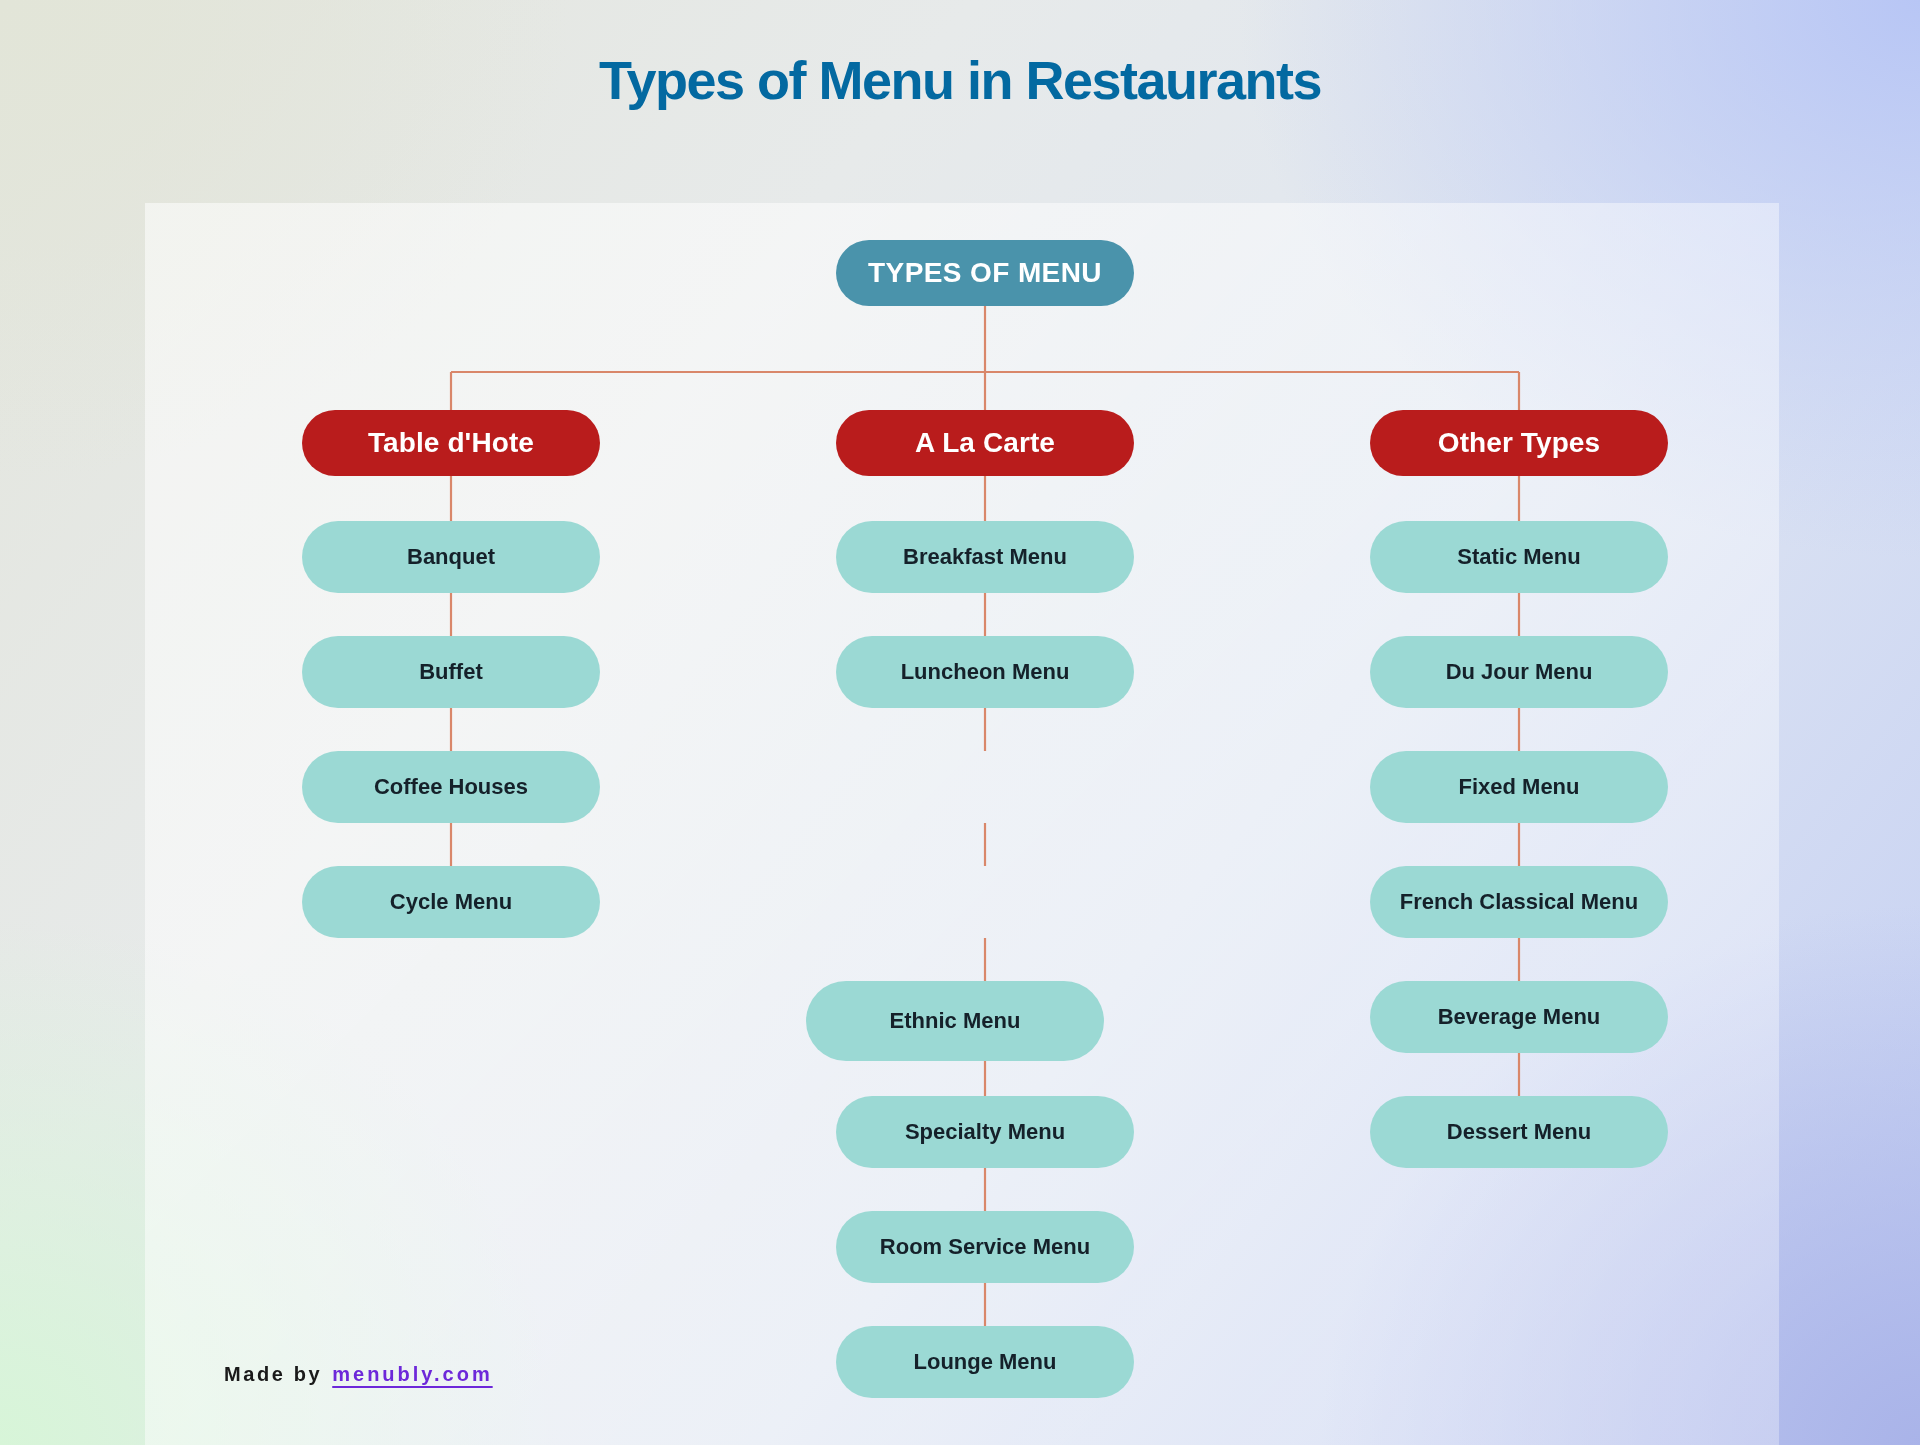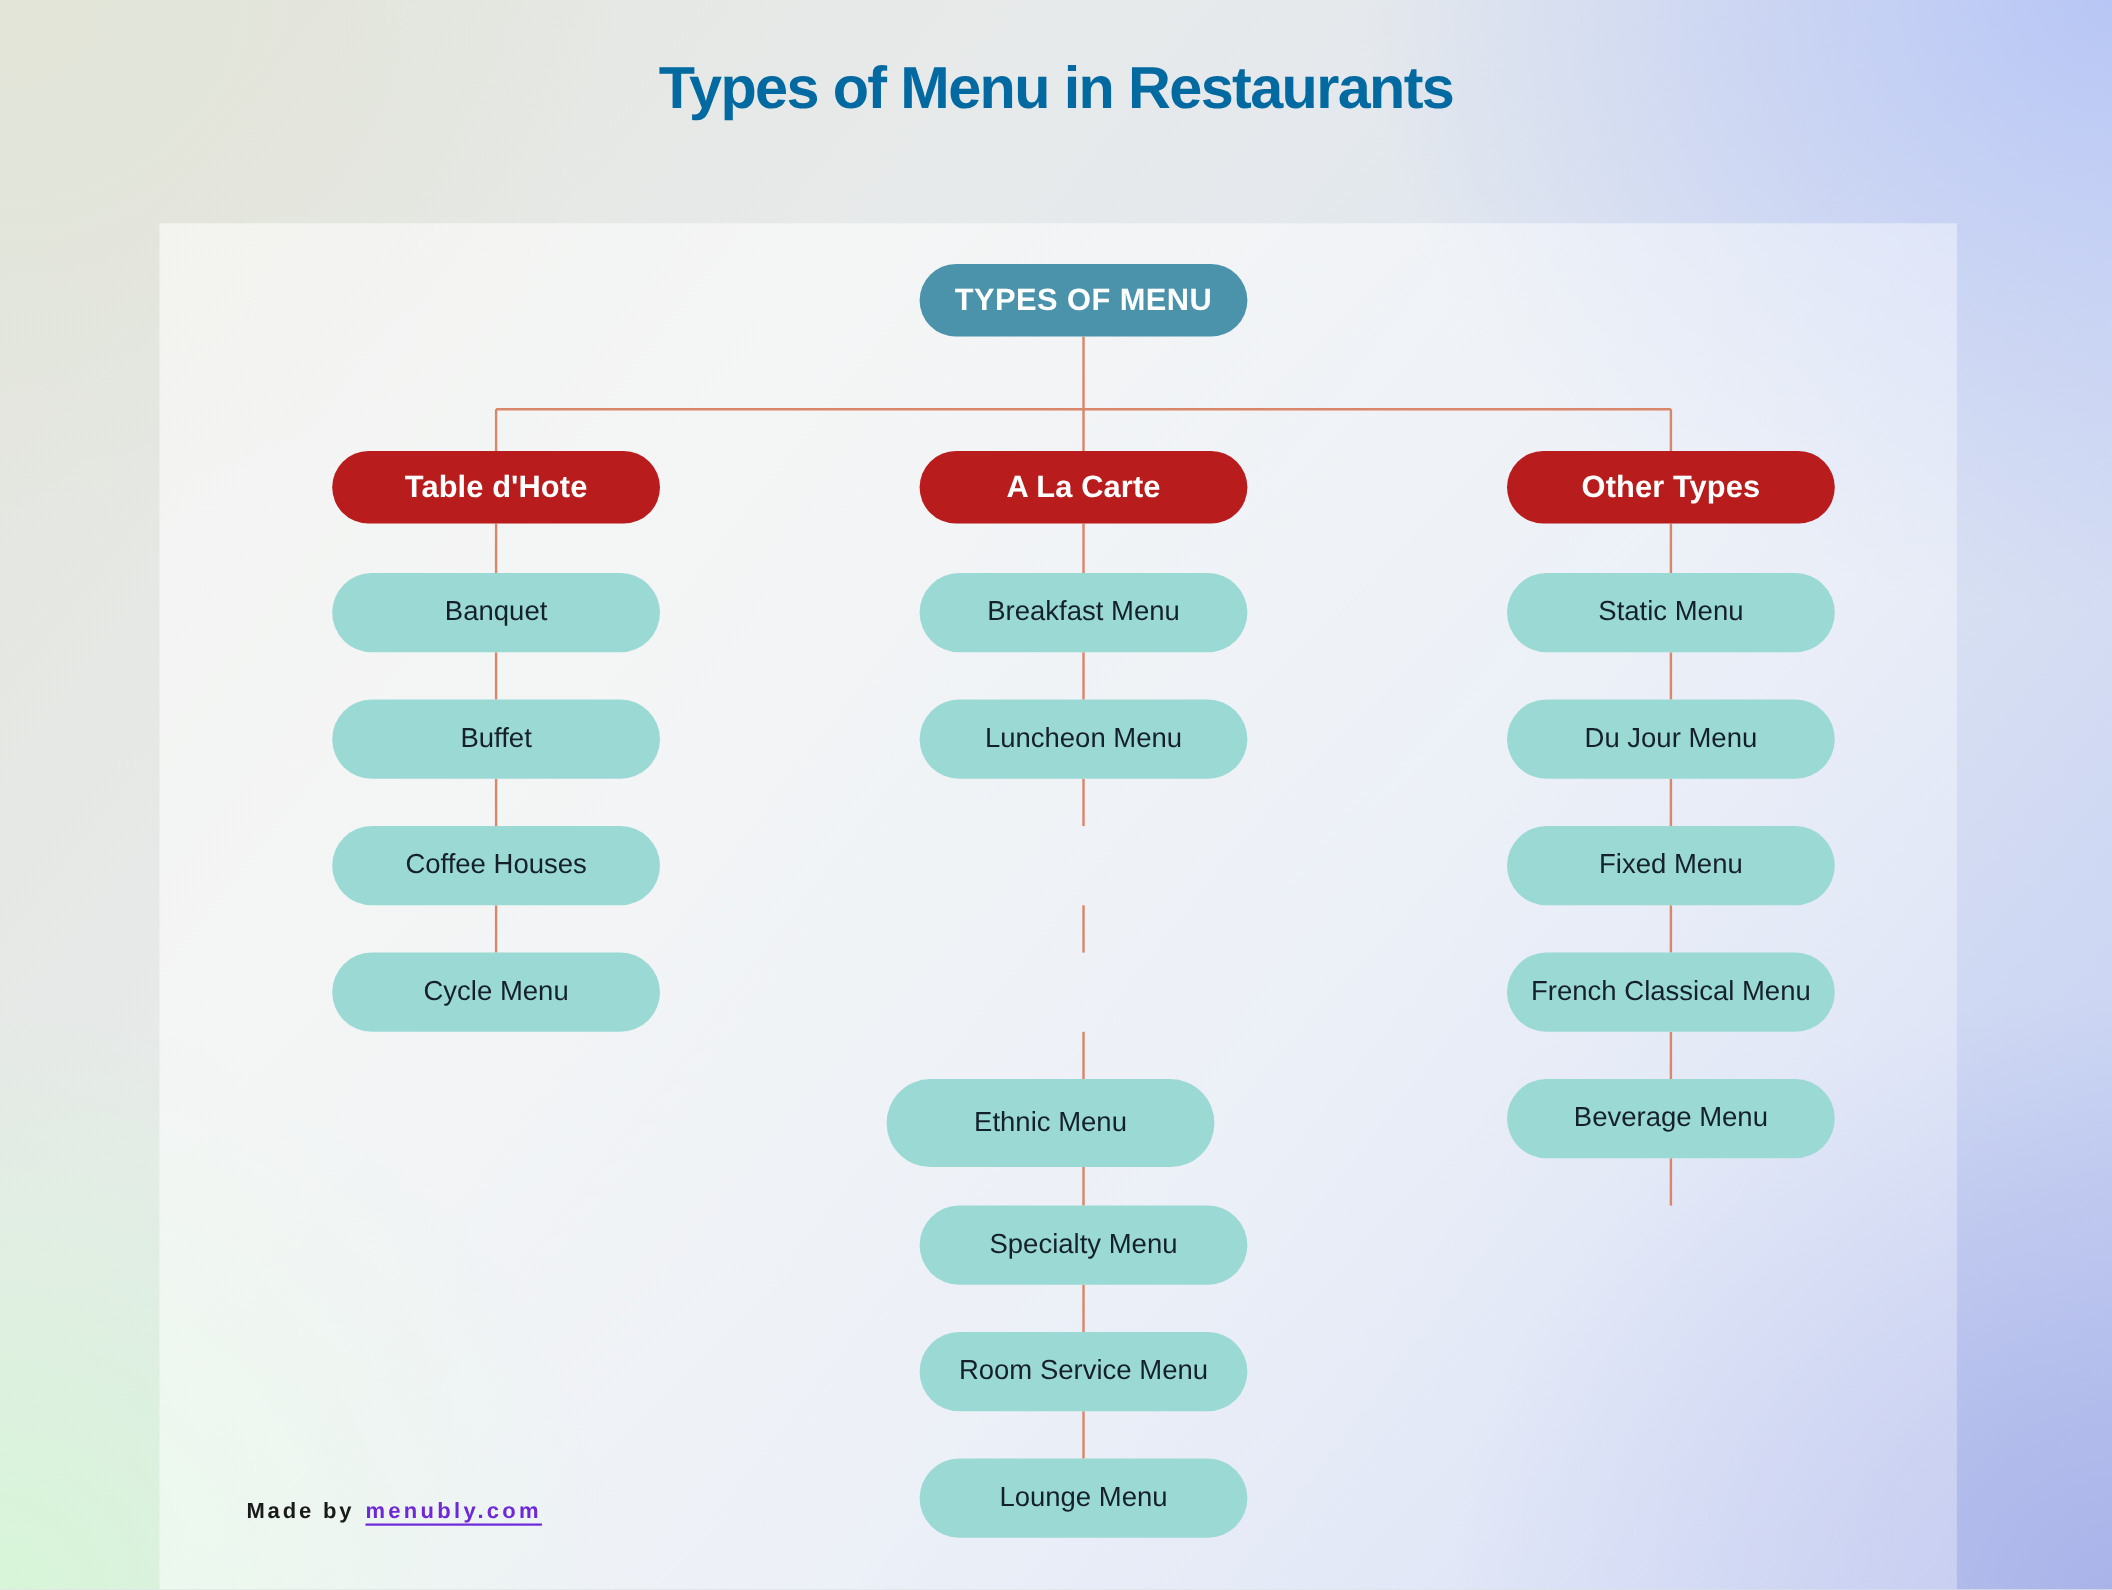--- a/index.html
+++ b/index.html
@@ -97,22 +97,22 @@
     background: #b91c1c;
     color: #ffffff;
     font-size: 28px;
     font-weight: 700;
     letter-spacing: 0.1px;
   }
 
   .node.leaf {
     background: #9bd9d4;
     color: #15212a;
-    font-size: 25px;
-    font-weight: 400;
+    font-size: 22px;
+    font-weight: 700;
   }
 
   
   #credit {
     position: absolute;
     left: 224px;
     top: 1363px;
     font-size: 20px;
     font-weight: 700;
     letter-spacing: 2.6px;
@@ -178,18 +178,19 @@
     <div class="node leaf" style="left: 806px; top: 981px; width: 298px; height: 80px;">Ethnic Menu</div>
     <div class="node leaf" style="left: 836px; top: 1096px; width: 298px; height: 72px;">Specialty Menu</div>
     <div class="node leaf" style="left: 836px; top: 1211px; width: 298px; height: 72px;">Room Service Menu</div>
     <div class="node leaf" style="left: 836px; top: 1326px; width: 298px; height: 72px;">Lounge Menu</div>
     <div class="node branch" style="left: 1370px; top: 410px; width: 298px; height: 66px;">Other Types</div>
     <div class="node leaf" style="left: 1370px; top: 521px; width: 298px; height: 72px;">Static Menu</div>
     <div class="node leaf" style="left: 1370px; top: 636px; width: 298px; height: 72px;">Du Jour Menu</div>
     <div class="node leaf" style="left: 1370px; top: 751px; width: 298px; height: 72px;">Fixed Menu</div>
     <div class="node leaf" style="left: 1370px; top: 866px; width: 298px; height: 72px;">French Classical Menu</div>
     <div class="node leaf" style="left: 1370px; top: 981px; width: 298px; height: 72px;">Beverage Menu</div>
+    <div class="node leaf" style="left: 1370px; top: 1096px; width: 298px; height: 72px;">Dessert Menu</div>
   </div>
 
 <div id="credit">
   <span>Made by</span>
   <span class="link">menubly.com</span>
 </div>
 
 </body></html>

